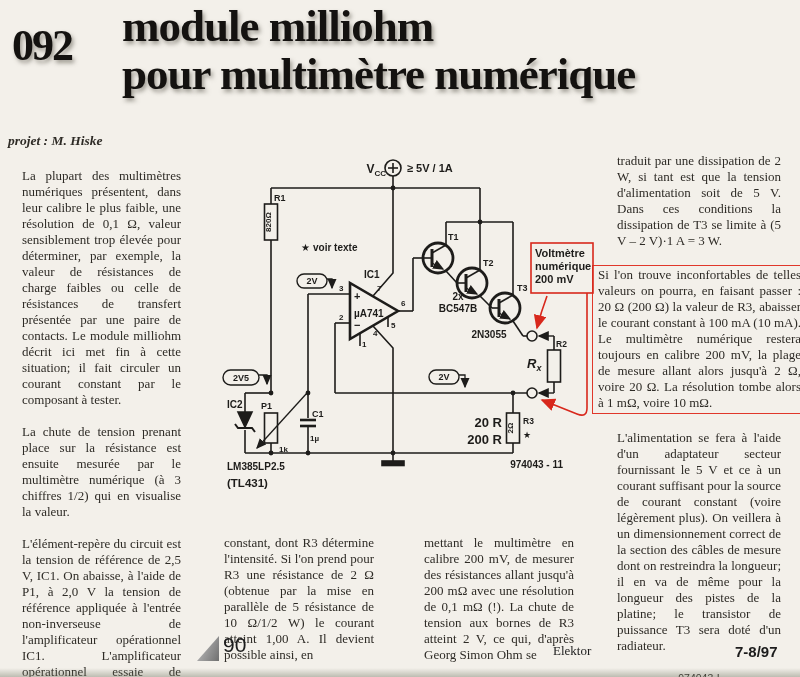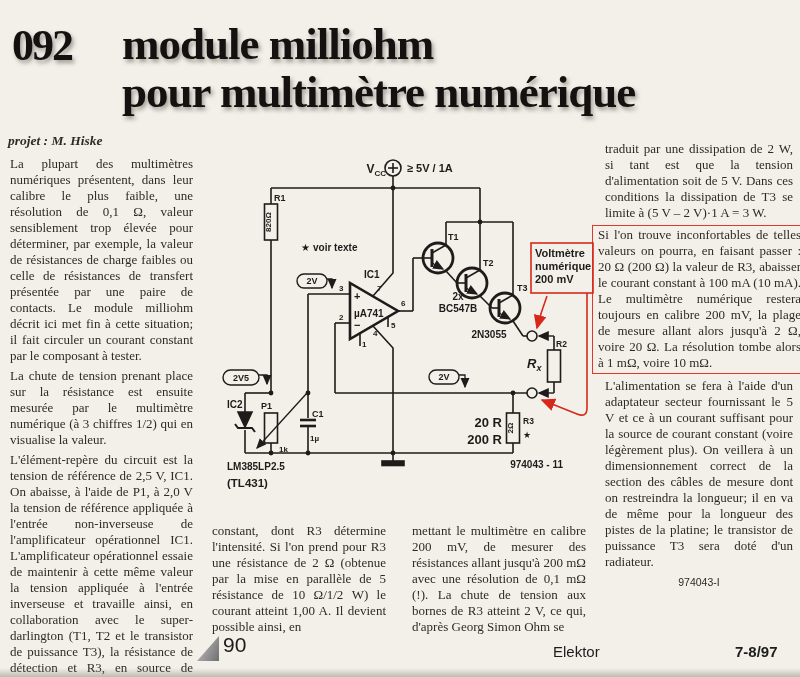--- a/index.html
+++ b/index.html
@@ -1,35 +1,35 @@
 <!DOCTYPE html>
 <html><head>
 <meta charset="utf-8">
 <style>
   html,body{margin:0;padding:0;}
   .page{position:relative;width:800px;height:677px;background:#f3f0ea;overflow:hidden;
         font-family:"Liberation Serif","DejaVu Serif",serif;color:#2e2b26;}
   .hnum{position:absolute;left:12px;top:24px;font-size:44px;font-weight:bold;letter-spacing:-2px;
         line-height:1;color:#141210;text-shadow:2px 3px 4px rgba(90,85,75,.55);}
-  .htitle{position:absolute;left:122px;top:20px;font-size:45px;font-weight:bold;letter-spacing:-1px;
+  .htitle{position:absolute;left:122px;top:2px;font-size:45px;font-weight:bold;letter-spacing:-1px;
         line-height:48px;color:#141210;text-shadow:2px 3px 4px rgba(90,85,75,.55);}
   .byline{position:absolute;left:8px;top:133px;font-size:13.5px;font-weight:bold;font-style:italic;}
   .col{position:absolute;font-size:13px;line-height:16px;}
-  .col p{margin:4px;text-align:justify;}
+  .col p{margin:16px;text-align:justify;}
   .col-left{left:6px;top:152px;width:191px;}
   .col-mid{left:208px;top:519px;width:182px;}
   .col-mid2{left:408px;top:519px;width:182px;}
   .col-right{left:601px;top:137px;width:196px;}
   .redbox{border:1.6px solid #e0372a;margin:3px -9px 2px -9px;padding:1px 4px 2px 5px;text-align:justify;}
   .aref{text-align:center;font-size:10.5px;margin-top:4px;font-family:"Liberation Sans",sans-serif;}
   .schematic{position:absolute;left:205px;top:140px;}
   .ftri{position:absolute;left:197px;top:636px;width:22px;height:25px;
         clip-path:polygon(100% 0,100% 100%,0 100%);background:linear-gradient(115deg,#c6c6c6,#6f6f6f);}
   .fnum{position:absolute;left:223px;top:633px;font-family:"Liberation Sans",sans-serif;font-size:21px;color:#1c1c1c;}
-  .fmag{position:absolute;left:553px;top:643px;font-family:Liberation Sans, sans-serif;font-size:15px;color:#1c1c1c;}
+  .fmag{position:absolute;left:553px;top:643px;font-family:Liberation Serif, serif;font-size:13px;color:#1c1c1c;}
   .fiss{position:absolute;left:735px;top:643px;font-family:"Liberation Sans",sans-serif;font-size:15px;font-weight:bold;color:#1c1c1c;}
   .scanedge{position:absolute;left:0;bottom:0;width:100%;height:9px;
         background:linear-gradient(to bottom,rgba(0,0,0,0),rgba(108,112,92,.4));}
   svg text{font-family:"Liberation Sans","DejaVu Sans",sans-serif;font-weight:bold;fill:#1d1c1a;}
 </style>
 </head>
 <body>
 
 <div class="page">
 

